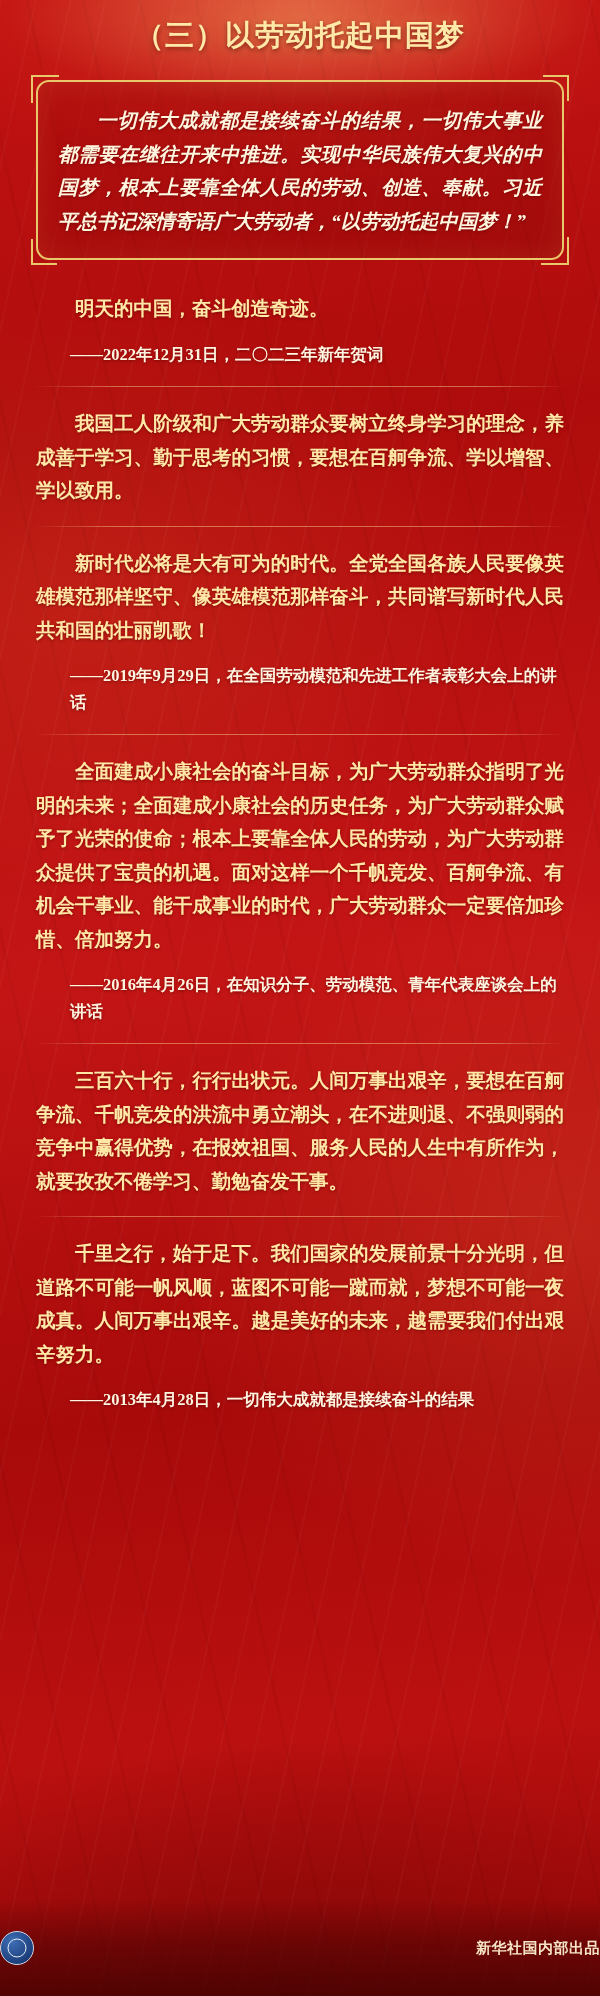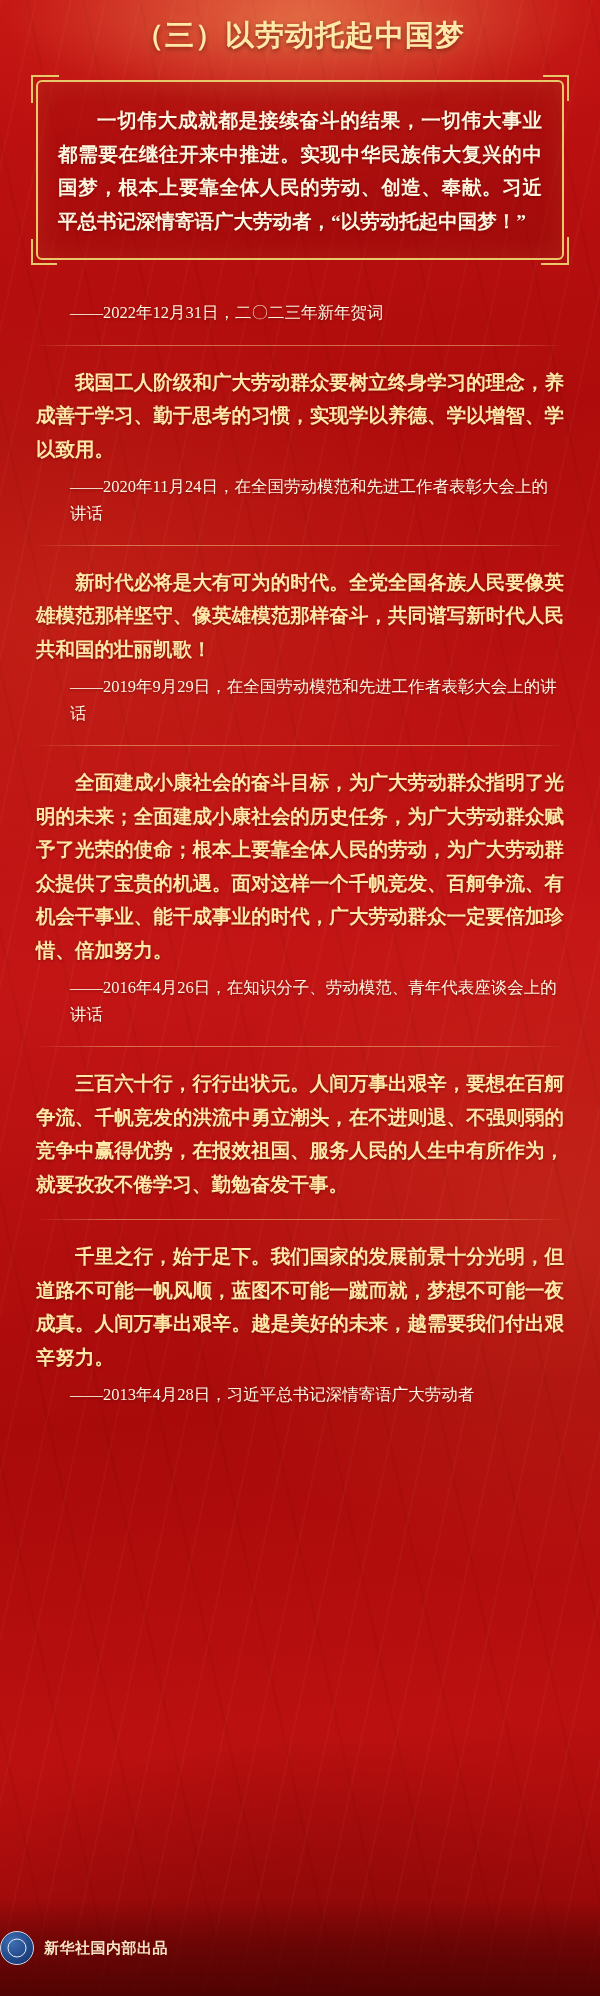--- a/index.html
+++ b/index.html
@@ -47,23 +47,24 @@
     text-shadow: 0 2px 5px rgba(80,0,0,0.65), 0 0 14px rgba(255,200,110,0.35);
     white-space: nowrap;
   }
 
   
   .intro-box {
     position: relative;
     margin: 24px 6px 0 6px;
     padding: 22px 20px 20px 20px;
     border: 2px solid #e8c86a;
-    border-radius: 6px;
+    border-radius: 13px;
     background: linear-gradient(160deg, rgba(160,10,10,0.40), rgba(120,4,4,0.30));
     box-shadow: inset 0 0 28px rgba(255,170,90,0.12);
+    font-style: italic;
   }
   .intro-box::before, .intro-box::after {
     content: "";
     position: absolute;
     width: 26px; height: 26px;
     border: 2px solid #e8c86a;
   }
   .intro-box::before { top: -7px; left: -7px; border-right: 0; border-bottom: 0; }
   .intro-box::after { bottom: -7px; right: -7px; border-left: 0; border-top: 0; }
   .corner-tr, .corner-bl {
@@ -87,45 +88,45 @@
   .quote-text {
     font-size: 19.5px;
     line-height: 1.72;
     color: #ffe7a6;
     font-weight: bold;
     text-indent: 2em;
     text-align: justify;
     text-shadow: 0 1px 3px rgba(90,0,0,.6);
   }
   .quote-source {
-    margin-top: 8px;
+    margin-top: 16px;
     font-size: 16.5px;
     line-height: 1.6;
     color: #fff4e0;
-    font-weight: normal;
+    font-weight: bold;
     padding-left: 34px;
     text-indent: -0px;
     text-shadow: 0 1px 3px rgba(90,0,0,.6);
   }
   .divider {
     height: 1px;
     margin: 2px 4px;
     background: linear-gradient(to right, rgba(255,220,150,0) 0%, rgba(255,220,150,0.45) 15%, rgba(255,220,150,0.45) 85%, rgba(255,220,150,0) 100%);
   }
 
   
   .footer {
     position: absolute;
     left: 0; bottom: 0;
     width: 600px;
     height: 96px;
     background: linear-gradient(180deg, rgba(90,3,3,0.0) 0%, rgba(80,3,3,0.55) 45%, rgba(70,2,2,0.85) 100%);
     display: flex;
     align-items: center;
-    justify-content: flex-start;
+    justify-content: space-between;
     gap: 10px;
     z-index: 4;
   }
   .logo {
     width: 34px; height: 34px; border-radius: 50%;
     background: radial-gradient(circle at 35% 30%, #3e6fb5, #1d3f7d 70%, #132a55 100%);
     border: 1.5px solid #cfd9ea;
     position: relative;
     flex: 0 0 auto;
   }
@@ -158,27 +159,27 @@
 
     <div class="intro-box">
       <span class="corner-tr"></span>
       <span class="corner-bl"></span>
       <p class="intro-text">一切伟大成就都是接续奋斗的结果，一切伟大事业都需要在继往开来中推进。实现中华民族伟大复兴的中国梦，根本上要靠全体人民的劳动、创造、奉献。习近平总书记深情寄语广大劳动者，“以劳动托起中国梦！”</p>
     </div>
 
     <div class="quotes">
 
       <div class="quote-block">
+        <p class="quote-text">明天的中国，奋斗创造奇迹。</p>
         <p class="quote-source">——2022年12月31日，二〇二三年新年贺词</p>
       </div>
       <div class="divider"></div>
 
       <div class="quote-block">
-        <p class="quote-text">我国工人阶级和广大劳动群众要树立终身学习的理念，养成善于学习、勤于思考的习惯，实现学以养德、学以增智、学以致用。</p>
-        <p class="quote-source">——2020年11月24日，在全国劳动模范和先进工作者表彰大会上的讲话</p>
+        <p class="quote-text">我国工人阶级和广大劳动群众要树立终身学习的理念，养成善于学习、勤于思考的习惯，要想在百舸争流、学以增智、学以致用。</p>
       </div>
       <div class="divider"></div>
 
       <div class="quote-block">
         <p class="quote-text">新时代必将是大有可为的时代。全党全国各族人民要像英雄模范那样坚守、像英雄模范那样奋斗，共同谱写新时代人民共和国的壮丽凯歌！</p>
         <p class="quote-source">——2019年9月29日，在全国劳动模范和先进工作者表彰大会上的讲话</p>
       </div>
       <div class="divider"></div>
 
       <div class="quote-block">
@@ -187,21 +188,21 @@
       </div>
       <div class="divider"></div>
 
       <div class="quote-block">
         <p class="quote-text">三百六十行，行行出状元。人间万事出艰辛，要想在百舸争流、千帆竞发的洪流中勇立潮头，在不进则退、不强则弱的竞争中赢得优势，在报效祖国、服务人民的人生中有所作为，就要孜孜不倦学习、勤勉奋发干事。</p>
       </div>
       <div class="divider"></div>
 
       <div class="quote-block">
         <p class="quote-text">千里之行，始于足下。我们国家的发展前景十分光明，但道路不可能一帆风顺，蓝图不可能一蹴而就，梦想不可能一夜成真。人间万事出艰辛。越是美好的未来，越需要我们付出艰辛努力。</p>
-        <p class="quote-source">——2013年4月28日，习近平总书记深情寄语广大劳动者</p>
+        <p class="quote-source">——2013年4月28日，一切伟大成就都是接续奋斗的结果</p>
       </div>
 
     </div>
   </div>
 
   <div class="footer">
     <span class="logo"></span>
     <span class="footer-text">新华社国内部出品</span>
   </div>
 </div>

